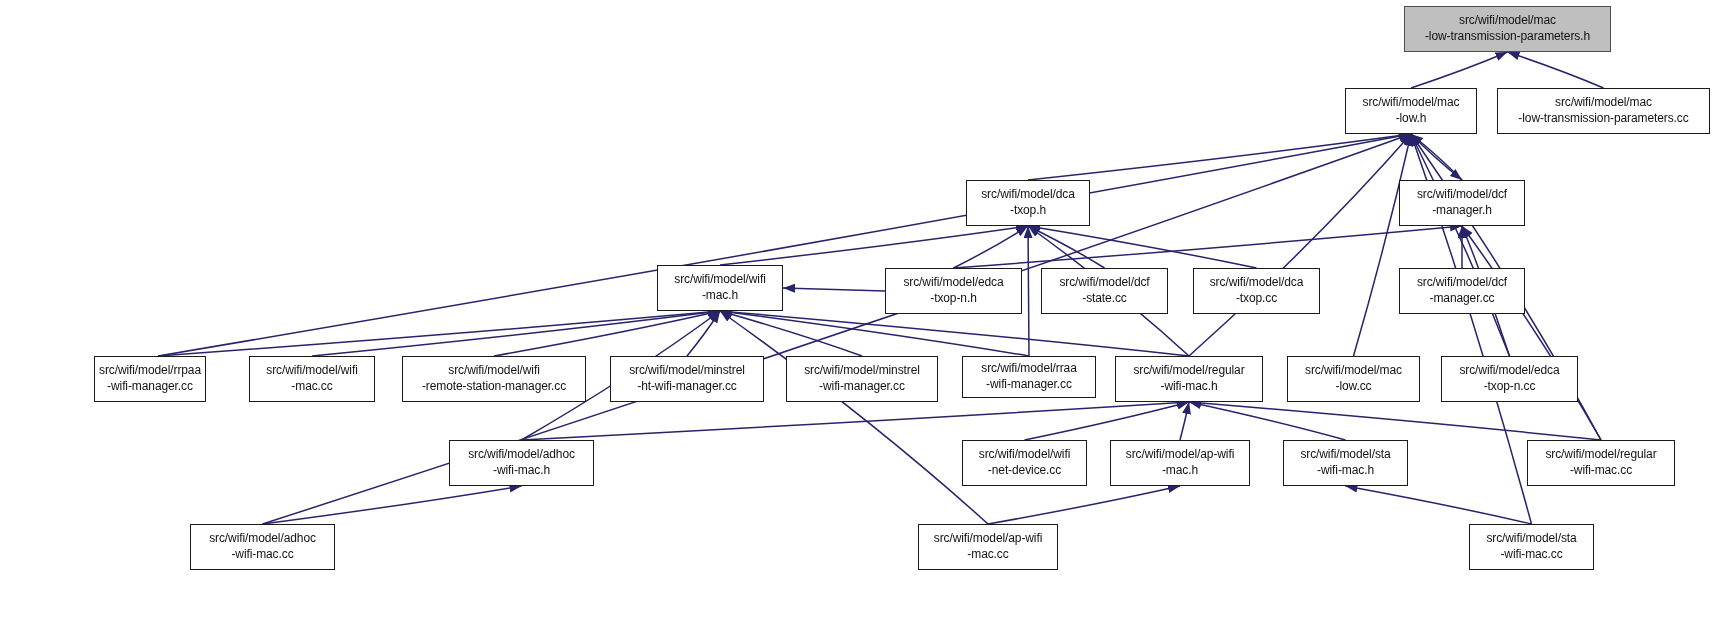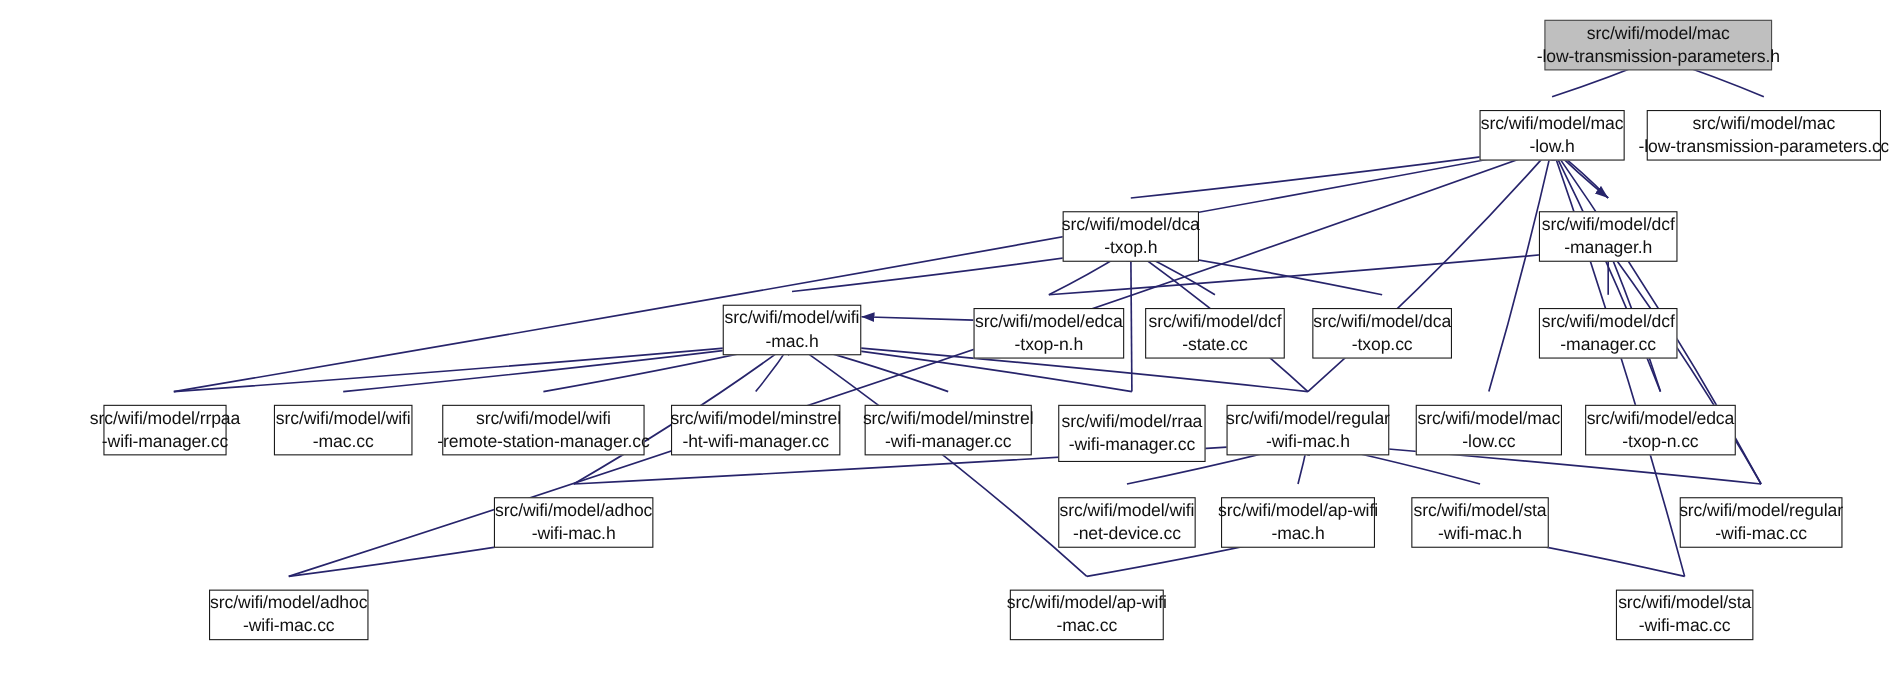--- a/index.html
+++ b/index.html
@@ -26,25 +26,24 @@
     position: absolute;
     box-sizing: border-box;
     border: 1px solid #1b1b1b;
     background: #ffffff;
     color: #111111;
     display: flex;
     flex-direction: column;
     align-items: center;
     justify-content: center;
     text-align: center;
-    font-size: 16px;
+    font-size: 12px;
     line-height: 1.32;
     letter-spacing: -0.1px;
     white-space: nowrap;
-    margin-top: 12px;
   }
   .node.root {
     background: #bfbfbf;
     border-color: #4d4d4d;
     border-width: 1px;
   }
   .node .ln {
     display: block;
   }
 </style>
@@ -155,21 +154,21 @@
         <span class="ln">-remote-station-manager.cc</span>
       </div>
       <div class="node" style="left: 610px; top: 356px; width: 154px; height: 46px;">
         <span class="ln">src/wifi/model/minstrel</span>
         <span class="ln">-ht-wifi-manager.cc</span>
       </div>
       <div class="node" style="left: 786px; top: 356px; width: 152px; height: 46px;">
         <span class="ln">src/wifi/model/minstrel</span>
         <span class="ln">-wifi-manager.cc</span>
       </div>
-      <div class="node" style="left: 962px; top: 356px; width: 134px; height: 52px;">
+      <div class="node" style="left: 962px; top: 356px; width: 134px; height: 42px;">
         <span class="ln">src/wifi/model/rraa</span>
         <span class="ln">-wifi-manager.cc</span>
       </div>
       <div class="node" style="left: 1115px; top: 356px; width: 148px; height: 46px;">
         <span class="ln">src/wifi/model/regular</span>
         <span class="ln">-wifi-mac.h</span>
       </div>
       <div class="node" style="left: 1287px; top: 356px; width: 133px; height: 46px;">
         <span class="ln">src/wifi/model/mac</span>
         <span class="ln">-low.cc</span>

